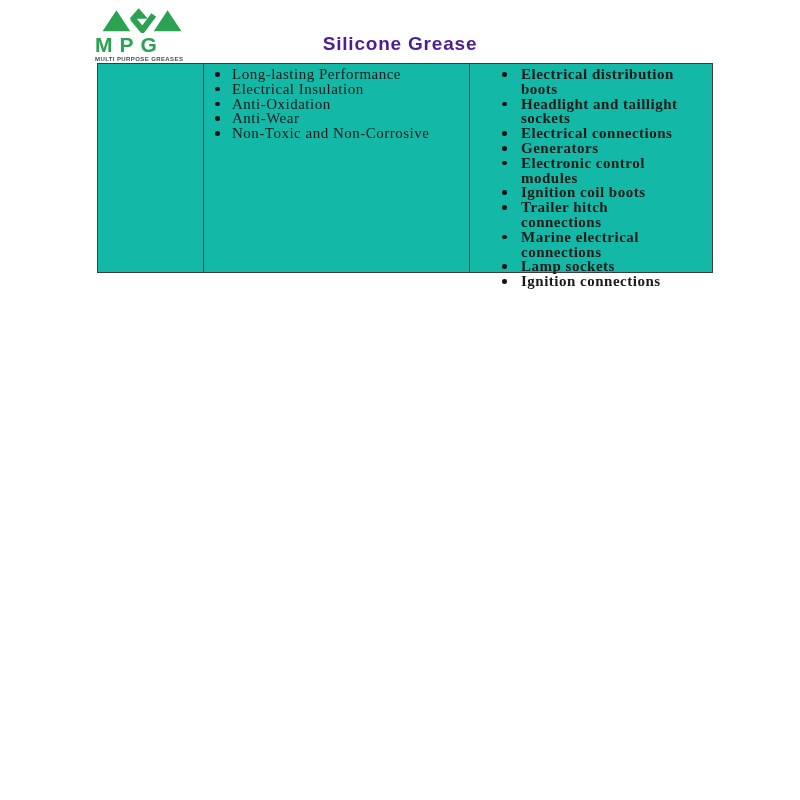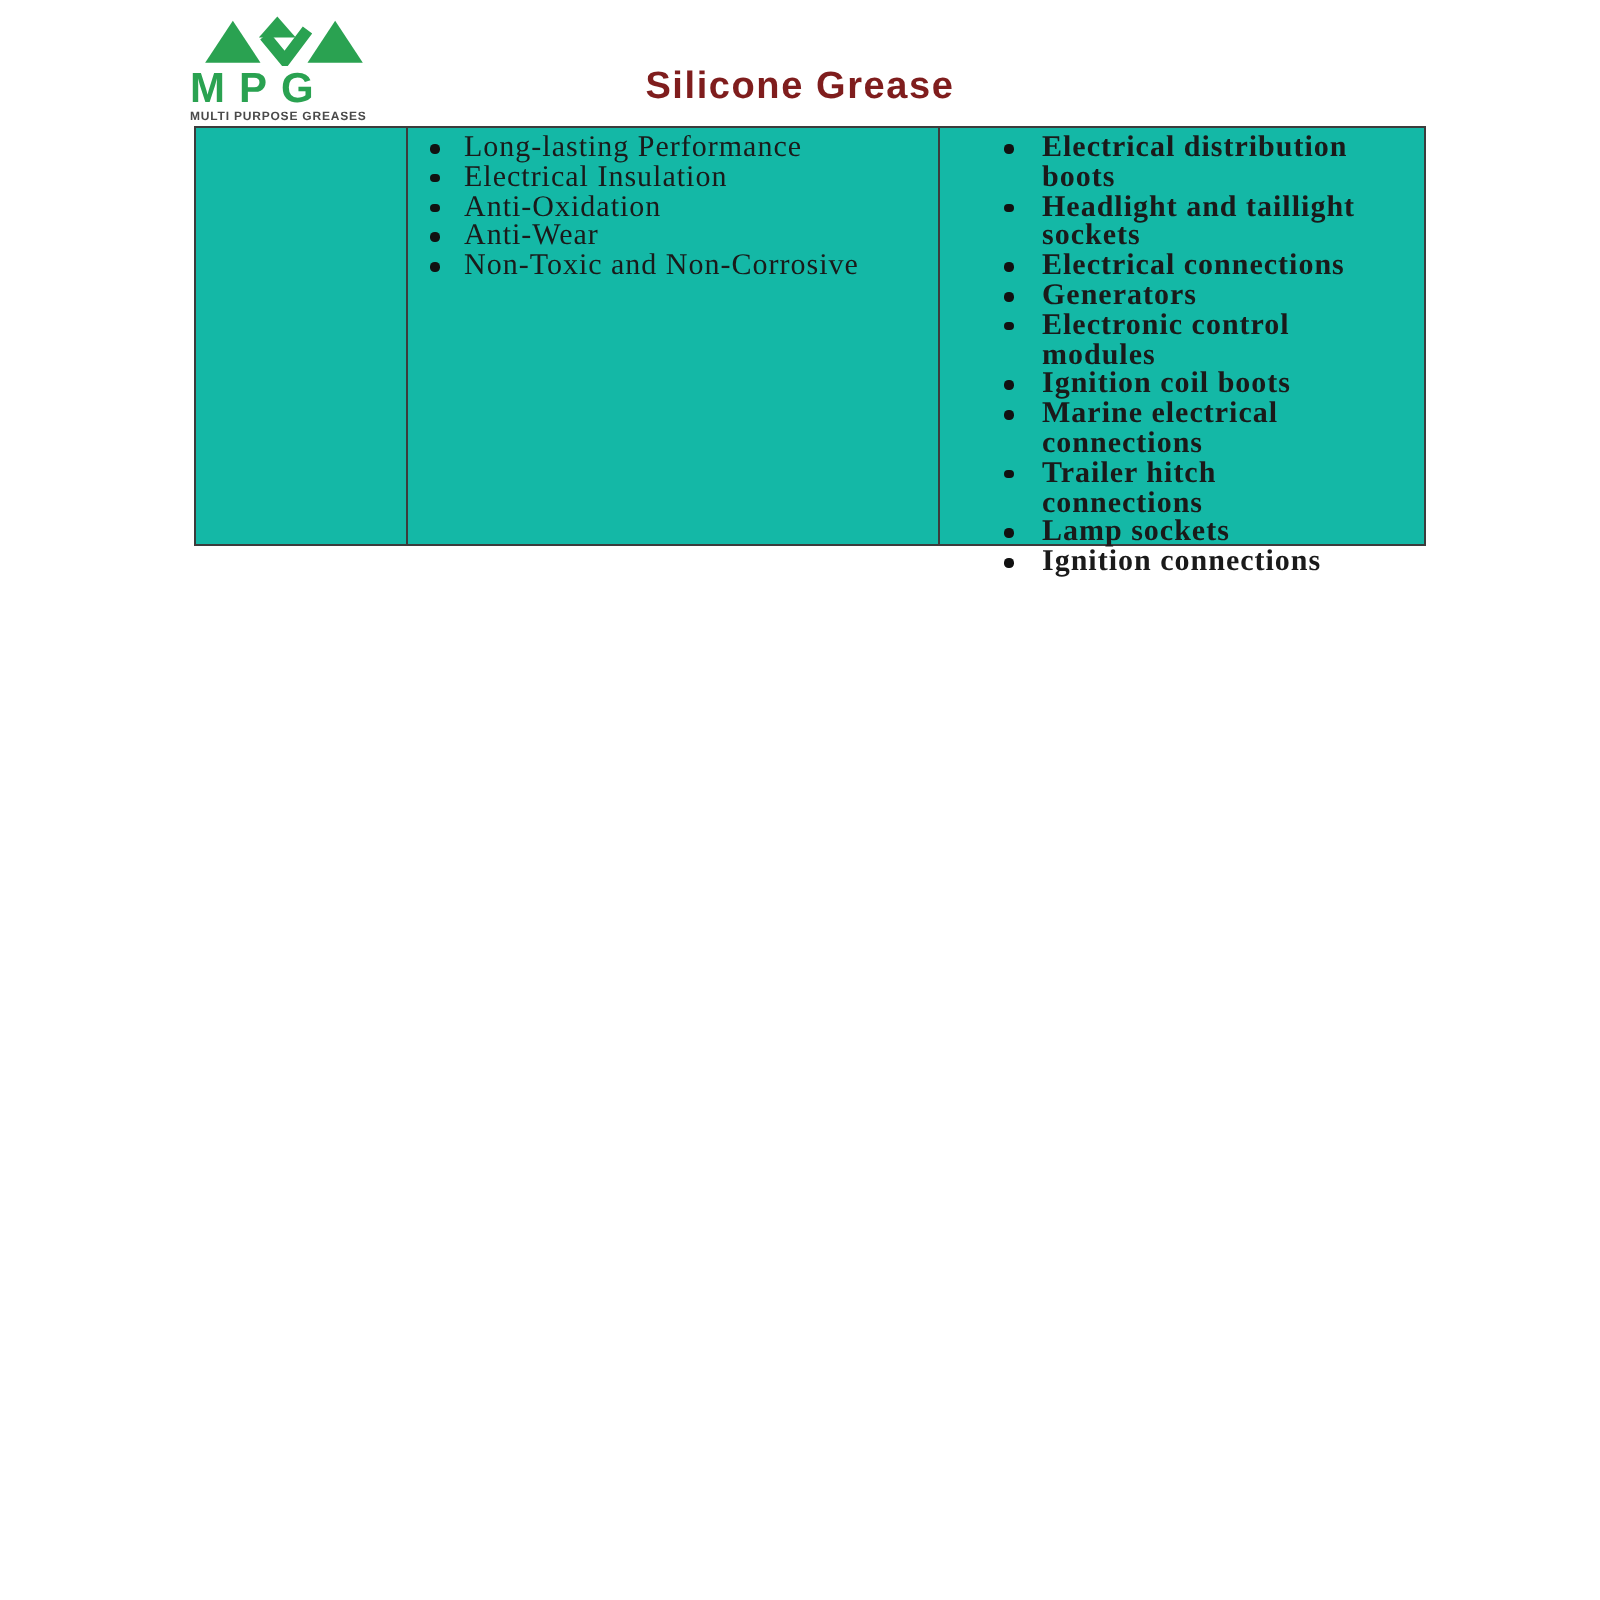--- a/index.html
+++ b/index.html
@@ -38,21 +38,21 @@
   
   .page-title {
     position: absolute;
     left: 0; top: 33px;
     width: 100%;
     text-align: center;
     font-family: "Liberation Sans", sans-serif;
     font-weight: bold;
     font-size: 19px;
     letter-spacing: 0.8px;
-    color: #7f1d1d;
+    color: #4c1d95;
   }
   
   .spec-table {
     position: absolute;
     left: 97px; top: 63px;
     width: 616px; height: 210px;
     display: flex;
     border: 1.5px solid var(--border);
     box-sizing: border-box;
     background: #14b8a6;
@@ -113,21 +113,21 @@
     </div>
 
     <div class="cell cell-applications">
       <ul class="blist">
         <li>Electrical distribution boots</li>
         <li>Headlight and taillight sockets</li>
         <li>Electrical connections</li>
         <li>Generators</li>
         <li>Electronic control modules</li>
         <li>Ignition coil boots</li>
+        <li>Trailer hitch connections</li>
         <li>Marine electrical connections</li>
-        <li>Trailer hitch connections</li>
         <li>Lamp sockets</li>
         <li>Ignition connections</li>
       </ul>
     </div>
 
   </div>
 </div>
 
 </body></html>

